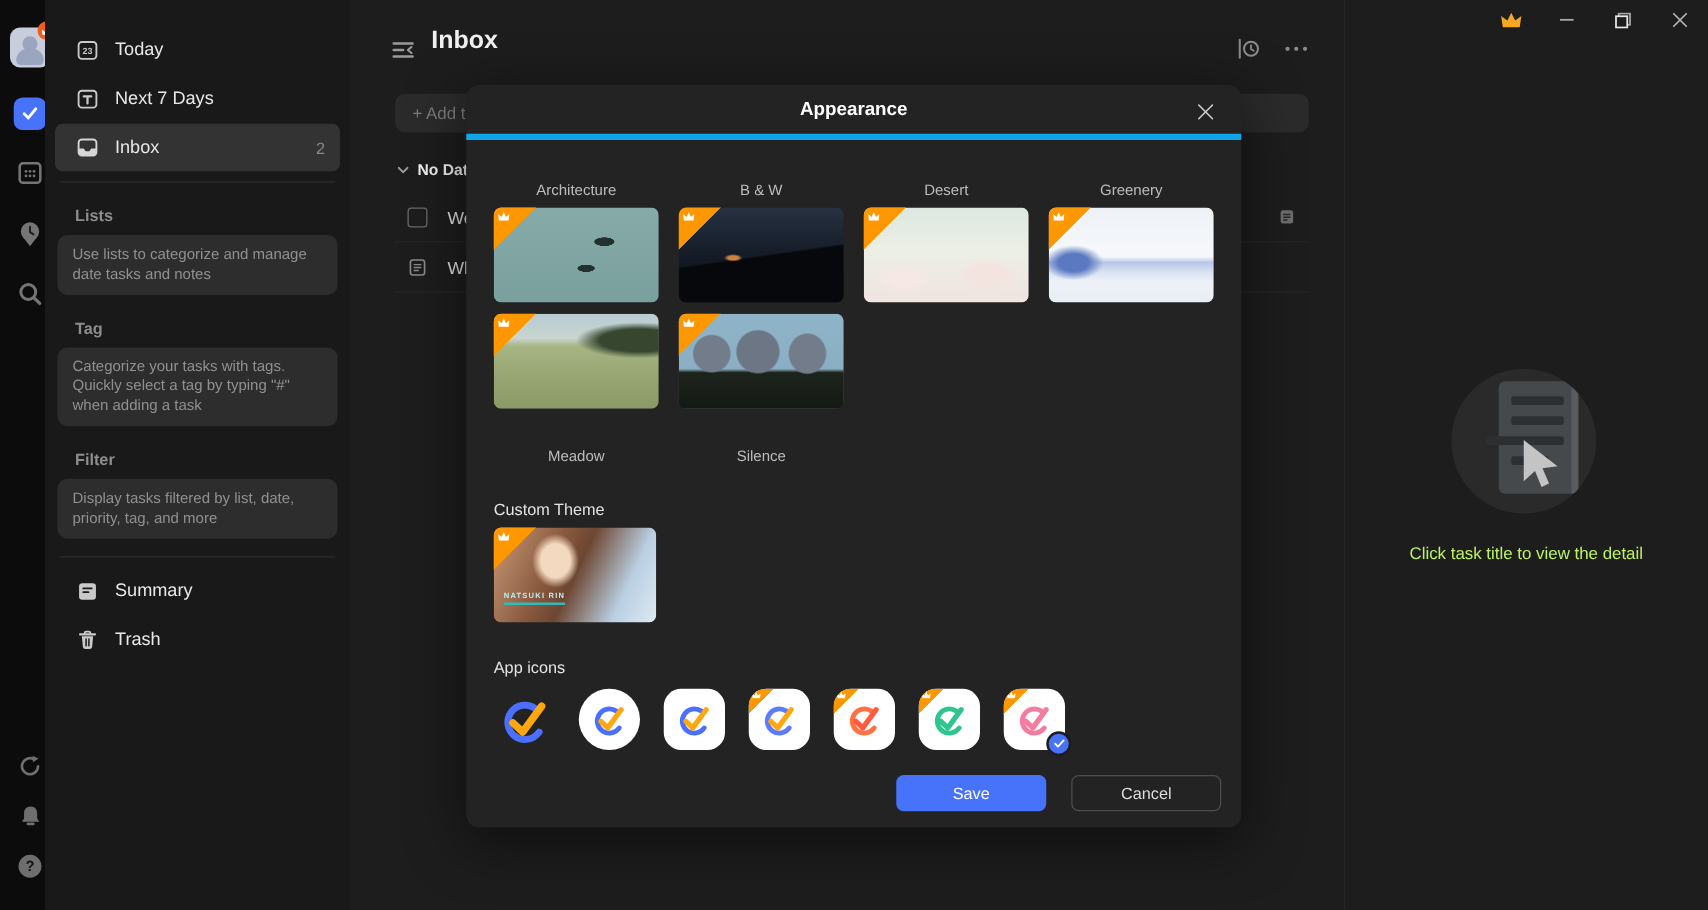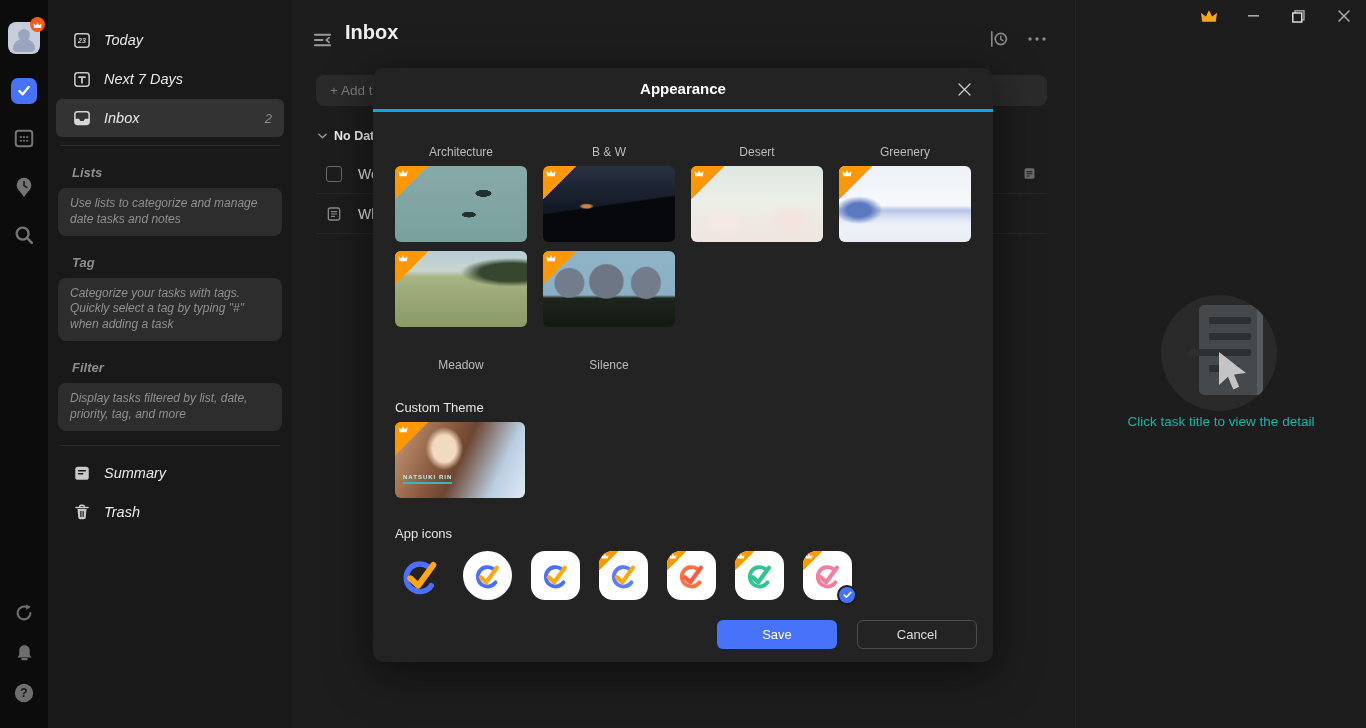--- a/index.html
+++ b/index.html
@@ -11,21 +11,21 @@
   .rail-item { position:absolute; left:0; width:48px; display:flex; justify-content:center; }
   #avatar { position:absolute; left:8px; top:22px; width:32px; height:32px; border-radius:8px;
     background:#c7cdda; overflow:visible; }
   #avatar .head { position:absolute; left:10px; top:7px; width:12px; height:12px; border-radius:50%; background:#9aa5c0; }
   #avatar .body { position:absolute; left:5px; top:17px; width:22px; height:13px; border-radius:10px 10px 4px 4px; background:#9aa5c0; }
   #avatar .badge { position:absolute; right:-5px; top:-5px; width:15px; height:15px; border-radius:50%;
     background:#f25c1e; display:flex; align-items:center; justify-content:center; }
   .applogo { width:26px; height:26px; border-radius:7px; background:#4772fa; display:flex; align-items:center; justify-content:center; }
 
   
-  #sidebar { position:absolute; left:48px; top:0; width:244px; height:728px; background:#191919;font-style:italic; }
+  #sidebar { position:absolute; left:36px; top:0; width:244px; height:728px; background:#191919; }
   .side-item { display:flex; align-items:center; height:38px; margin:1px 8px; padding:0 12px 0 17px;
     border-radius:6px; gap:13px; font-size:14.5px; color:#e8e8e8; cursor:default; }
   .side-item.selected { background:#333333; }
   .side-item .grow { flex:1; }
   .side-item .count { color:#8a8a8a; font-size:13px; }
   .side-divider { height:1px; background:#2c2c2c; margin:8px 12px; }
   .side-header { margin:19px 14px 8px 24px; font-size:13px; font-weight:bold; color:#8d8d8d; }
   .hint-card { margin:4px 10px; padding:8px 12px; background:#2d2d2d; border-radius:8px;
     font-size:12px; line-height:1.32; color:#909090; }
 
@@ -45,31 +45,31 @@
   .cbox { width:16px; height:16px; border:1.6px solid #6b6b6b; border-radius:3px; }
 
   
   #detail { position:absolute; left:1075px; top:0; width:291px; height:728px; background:#1d1d1d;
     border-left:1px solid #262626; }
   #illus { position:absolute; left:85px; top:295px; width:116px; height:116px; border-radius:50%;
     background:#2a2a2a; overflow:hidden; }
   #illus .doc { position:absolute; left:38px; top:10px; width:64px; height:90px; border-radius:5px;
     background:#46494c; border-right:6px solid #595c5f; }
   #illus .bar { position:absolute; height:7px; border-radius:2px; background:#2d3033; }
-  #detail-empty { position:absolute; left:0; top:414px; width:100%; text-align:center;
-    font-size:13.5px; color:#14b8a6; }
+  #detail-empty { position:absolute; left:0; top:435px; width:100%; text-align:center;
+    font-size:13.5px; color:#bef264; }
 
   
   #titlebar { position:absolute; right:0; top:0; height:32px; display:flex; align-items:center; gap:0; }
   .tbtn { width:45px; height:32px; display:flex; align-items:center; justify-content:center; }
 
   
   #modal { position:absolute; left:373px; top:68px; width:620px; height:594px; background:#232323;
     border-radius:10px; box-shadow:0 10px 45px rgba(0,0,0,.55); }
-  #modal-header { position:relative; height:44px; border-bottom:3px solid #0ea5e9;
+  #modal-header { position:relative; height:44px; border-bottom:5px solid #0ea5e9;
     display:flex; align-items:center; justify-content:center; }
   #modal-title { font-size:15px; font-weight:bold; color:#ffffff; }
   #modal-close { position:absolute; right:14px; top:6px; width:30px; height:30px;
     display:flex; align-items:center; justify-content:center; }
   #modal-body { padding:0 22px; position:relative; }
   .grid-row { display:flex; gap:16px; }
   .grid-cell { width:132px; text-align:center; font-size:12px; color:#bcbcbc;margin-top:20px; }
   .label-row { margin-top:13px; }
   .thumb { position:relative; width:132px; height:76px; border-radius:6px; }
   .thumb-row { margin-top:7px; }

